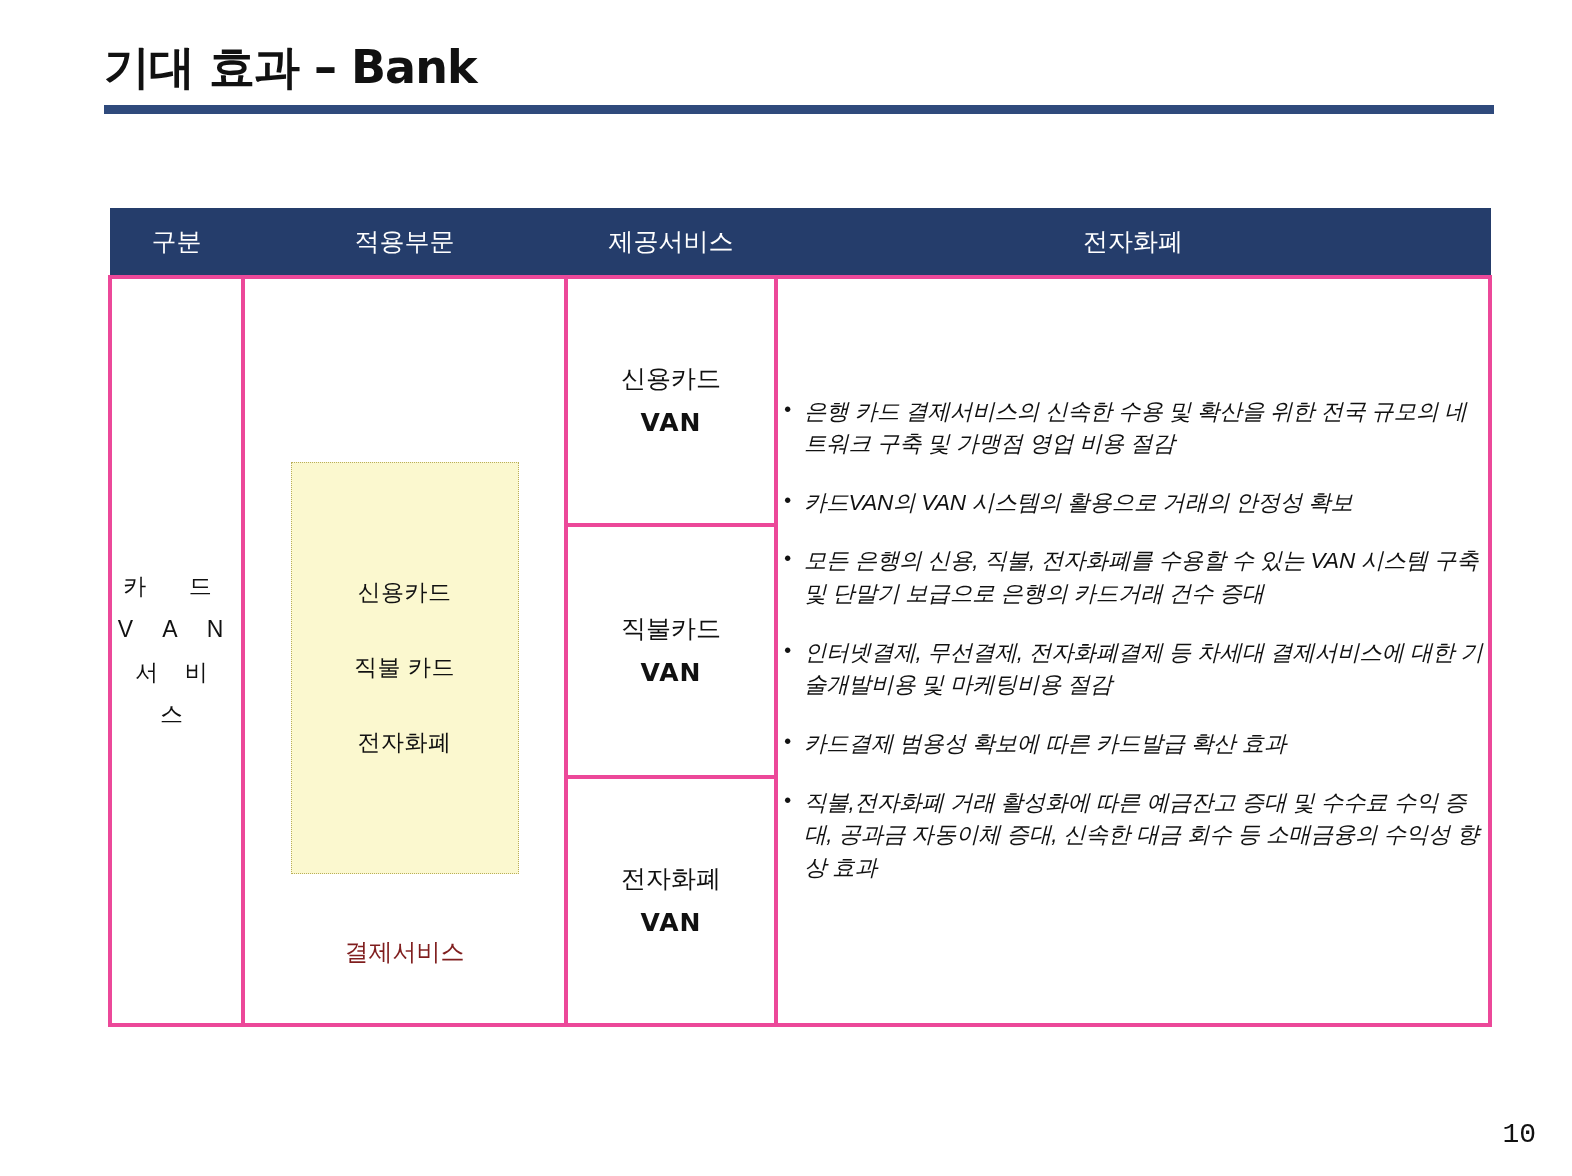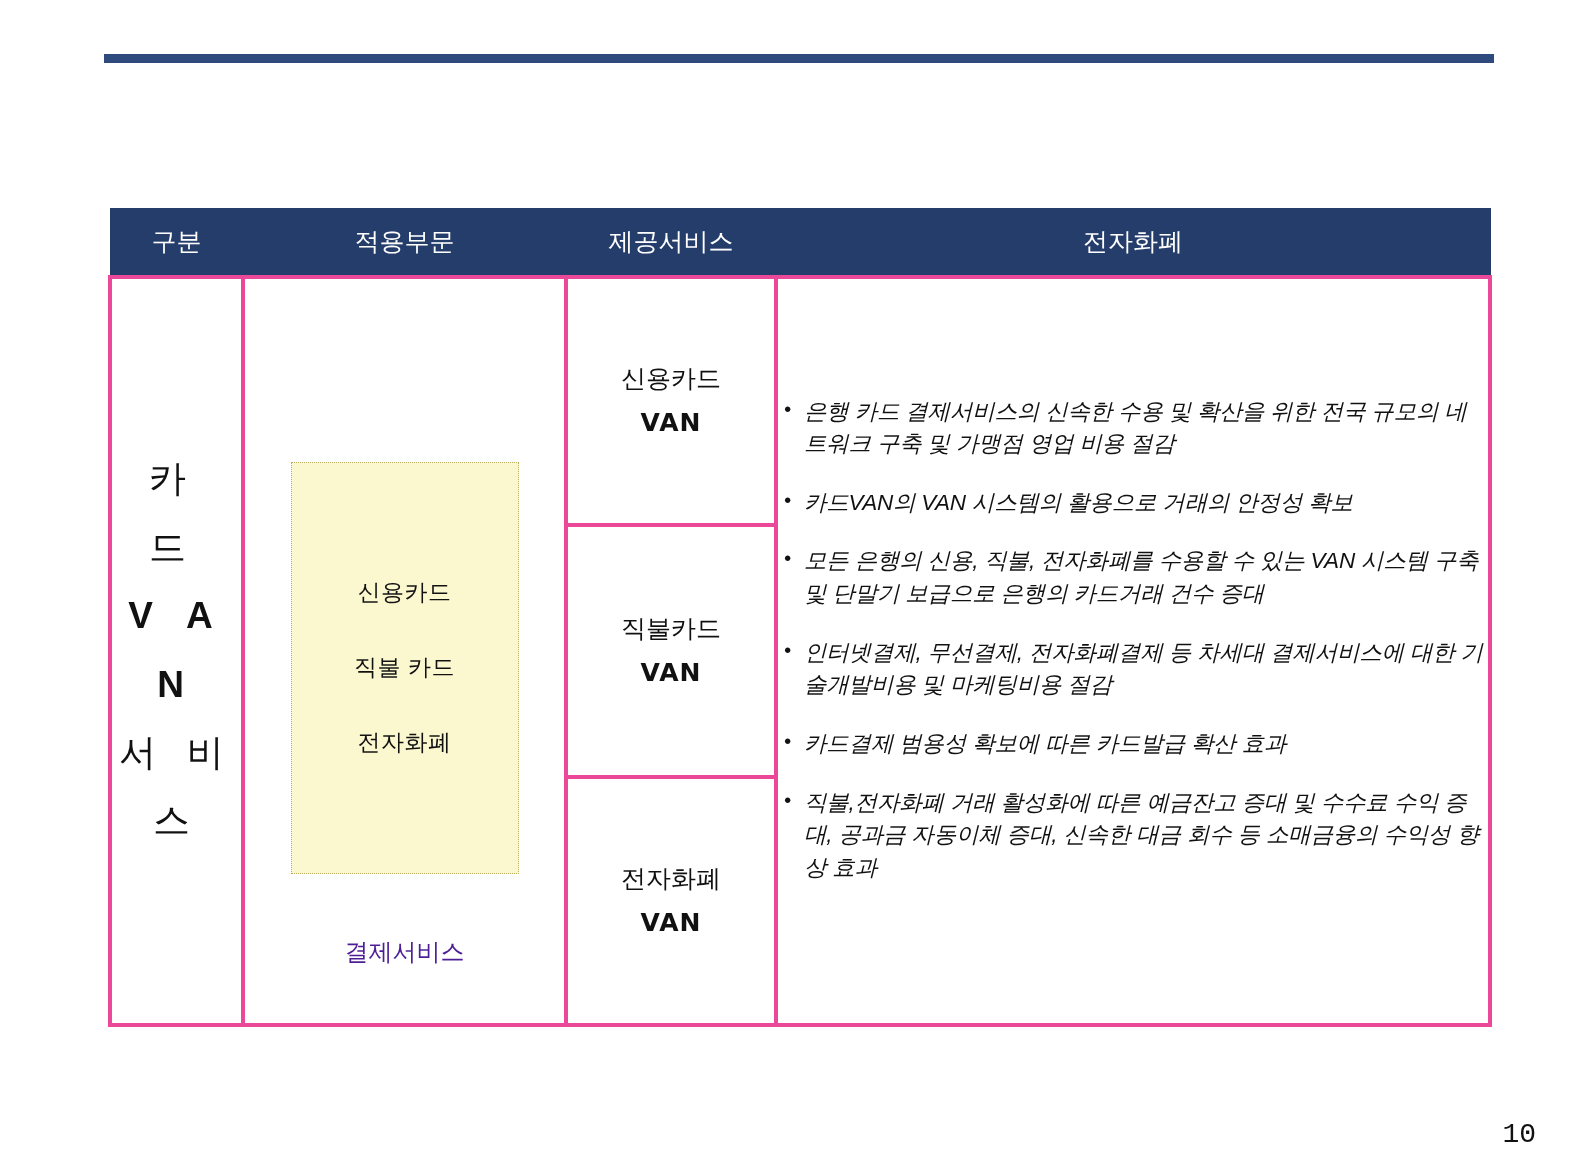--- a/index.html
+++ b/index.html
@@ -64,27 +64,27 @@
     border: 1px solid #253d6b;
   }
   .col-gubun { width: 133px; }
   .col-part  { width: 323px; }
   .col-svc   { width: 210px; }
   .col-eff   { width: 714px; }
 
   
   .cell-gubun {
     text-align: center;
-    font-size: 37px;
+    font-size: 23px;
     color: #111111;
     line-height: 1.85;
     letter-spacing: 6px;
   }
   .cell-gubun .l1 { letter-spacing: 18px; }
-  .cell-gubun .l2 { font-weight: bold; letter-spacing: 12px; text-align: center; }
+  .cell-gubun .l2 { font-weight: normal; letter-spacing: 12px; text-align: center; }
   .cell-gubun .l3 { letter-spacing: 10px; }
 
   
   .cell-part {
     text-align: center;
     padding: 0;
   }
   .part-inner {
     height: 100%;
     display: flex;
@@ -105,21 +105,21 @@
     gap: 44px;
   }
   .yellow-box span {
     font-size: 23px;
     color: #111111;
     letter-spacing: 0.5px;
   }
   .part-caption {
     margin-top: 62px;
     font-size: 24px;
-    color: #4c1d95;
+    color: #7f1d1d;
   }
 
   
   .cell-svc {
     text-align: center;
     font-size: 25px;
     color: #111111;
     line-height: 1.75;
   }
   .cell-svc .van {
@@ -171,20 +171,21 @@
     color: #111111;
     font-family: Liberation Mono, monospace;
   }
 </style>
 </head>
 <body>
 
 <div class="slide">
 
   <div class="title-block">
+    <h1 class="slide-title">기대 효과 – Bank</h1>
     <div class="title-rule"></div>
   </div>
 
   <table class="tbl">
     <colgroup>
       <col class="col-gubun">
       <col class="col-part">
       <col class="col-svc">
       <col class="col-eff">
     </colgroup>

